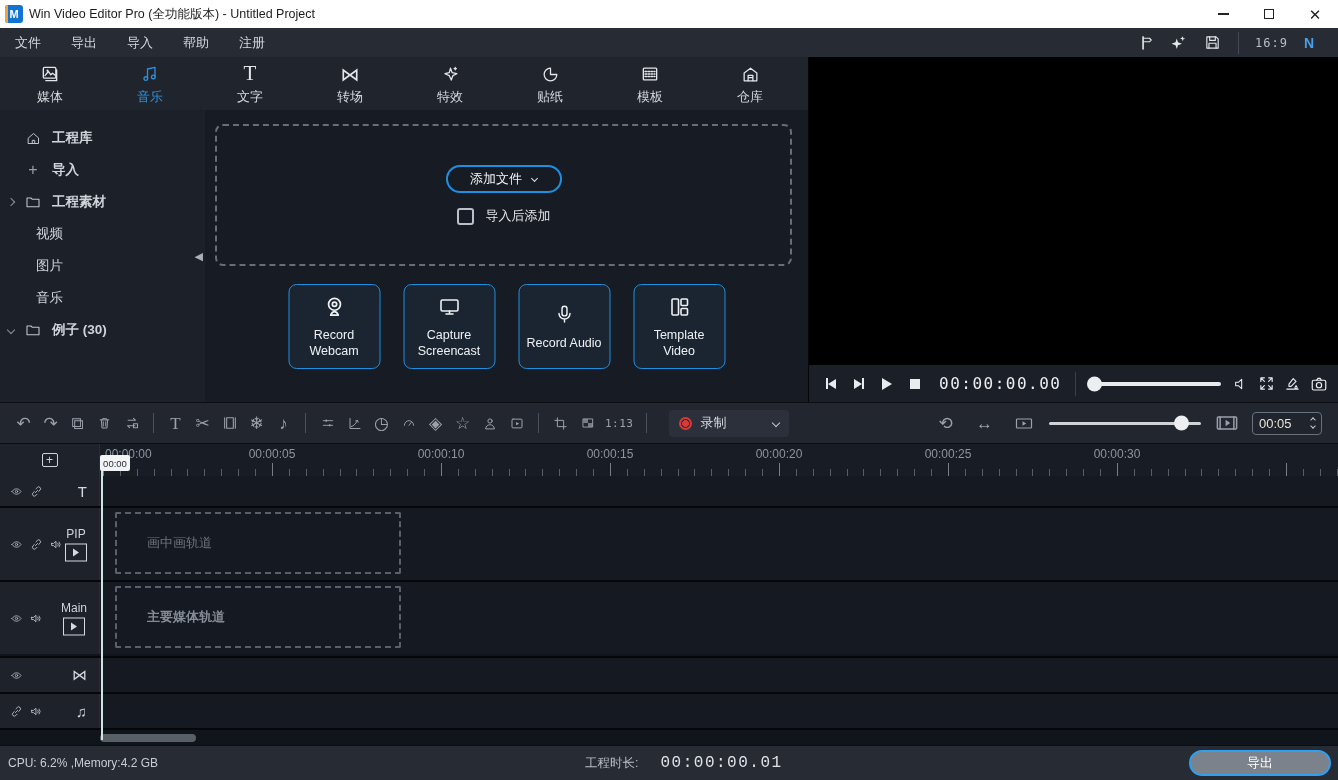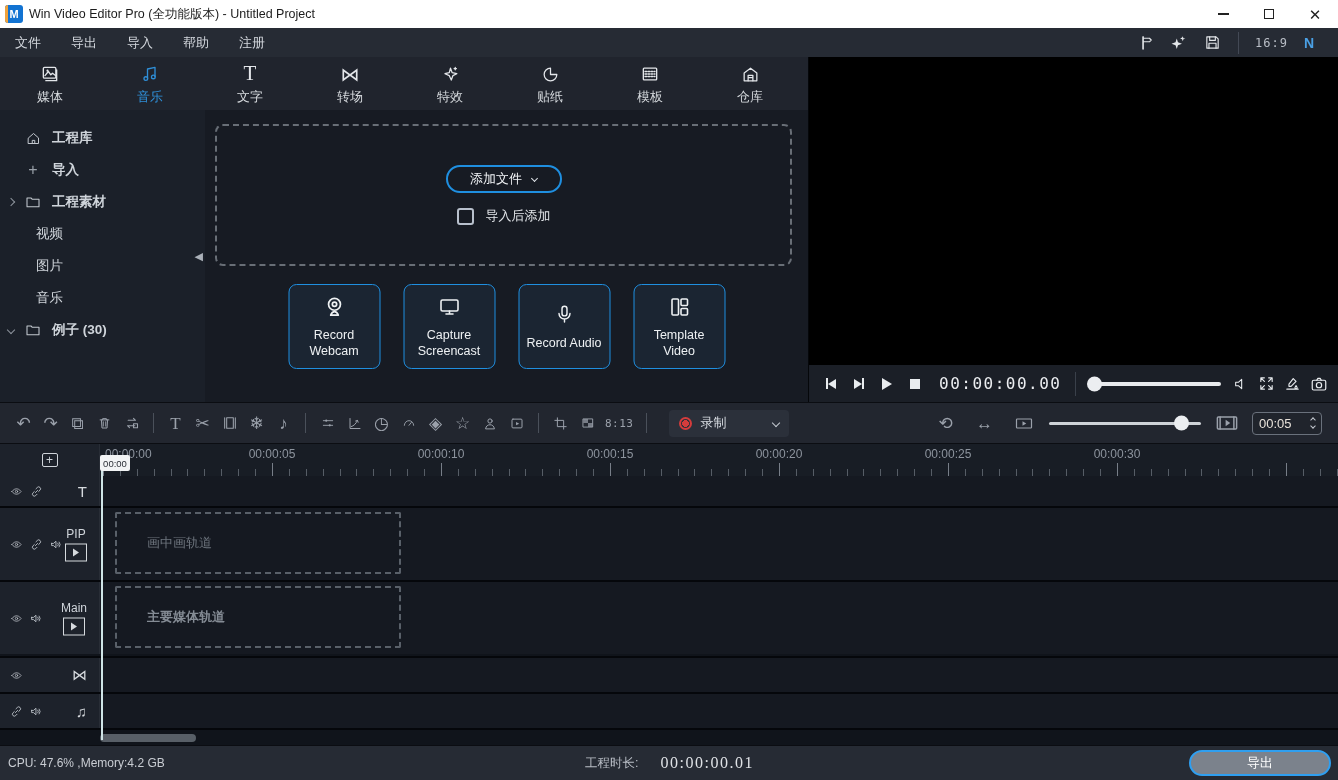--- a/index.html
+++ b/index.html
@@ -123,21 +123,21 @@
   .ph-zone.main span { color:#848b94; font-weight:bold; }
   .playhead-line { position:absolute; left:101px; top:26px; width:2px; height:270px; background:#cfe4e6; z-index:5; }
   .playhead-flag { position:absolute; left:100px; top:11px; min-width:30px; height:16px; background:#f2f4f5; border-radius:2px; color:#2a2e35; font-size:9.5px; display:flex; align-items:center; justify-content:center; z-index:6; padding:0 3px; }
   .hscroll { position:absolute; left:100px; top:290px; width:96px; height:8px; border-radius:4px; background:#585f67; }
 
   
   .statusbar { position:absolute; left:0; top:745px; width:1338px; height:35px; background:#262b34; border-top:1px solid #0b0d12; display:flex; align-items:center; }
   .sys-info { font-size:12px; color:#c9cdd3; padding-left:8px; }
   .dur-wrap { position:absolute; left:585px; display:flex; align-items:center; gap:22px; }
   .dur-lbl { font-size:12.5px; color:#b9bec6; }
-  .dur-time { font-family:Liberation Serif, serif; font-size:16px; letter-spacing:1.5px; color:#dfe2e6; font-weight:300; }
+  .dur-time { font-family:Liberation Mono, monospace; font-size:16px; letter-spacing:1.5px; color:#dfe2e6; font-weight:300; }
   .export-btn { position:absolute; right:7px; top:4px; width:142px; height:26px; background:#7b828c; border:2px solid #2f9ff0; border-radius:14px; color:#fff; font-size:13px; display:flex; align-items:center; justify-content:center; }
 
   svg { display:block; }
   .ic { stroke:currentColor; fill:none; stroke-width:1.6; stroke-linecap:round; stroke-linejoin:round; }
 </style>
 </head>
 <body>
 
 <div class="window">
 
@@ -478,21 +478,21 @@
         <svg width="15" height="15" viewBox="0 0 24 24">
           <path class="ic" d="M7 3v14h14M3 7h14v14"></path>
         </svg>
       </span>
     <span class="tb-ico">
         <svg width="16" height="14" viewBox="0 0 24 24">
           <rect class="ic" x="4" y="5" width="16" height="14"></rect>
           <path d="M4 5h8v7H4zM12 12h8v7h-8z" fill="currentColor" opacity="0.7" stroke="none"></path>
         </svg>
       </span>
-    <span class="ratio-badge">8:13</span>
+    <span class="ratio-badge">1:13</span>
     <span class="tb-sep"></span>
     <div class="record-dd">
       <span class="rec-dot"></span>
       <span class="dd-lbl">录制</span>
       <span class="chev d"></span>
     </div>
     <div class="tb-right">
       <span class="tb-ico">⟲</span>
       <span class="tb-ico">↔</span>
       <span class="tb-ico">
@@ -661,21 +661,21 @@
       <div class="trk-body"></div>
     </div>
     <div class="divline" style="top:284px"></div>
 
     <div class="playhead-flag">00:00</div>
     <div class="playhead-line"></div>
     <div class="hscroll"></div>
   </div>
 
   <div class="statusbar">
-    <span class="sys-info">CPU: 47.6% ,Memory:4.2 GB</span>
+    <span class="sys-info">CPU: 6.2% ,Memory:4.2 GB</span>
     <div class="dur-wrap">
       <span class="dur-lbl">工程时长:</span>
       <span class="dur-time">00:00:00.01</span>
     </div>
     <button class="export-btn">导出</button>
   </div>
 
 </div>
 
 </body></html>

